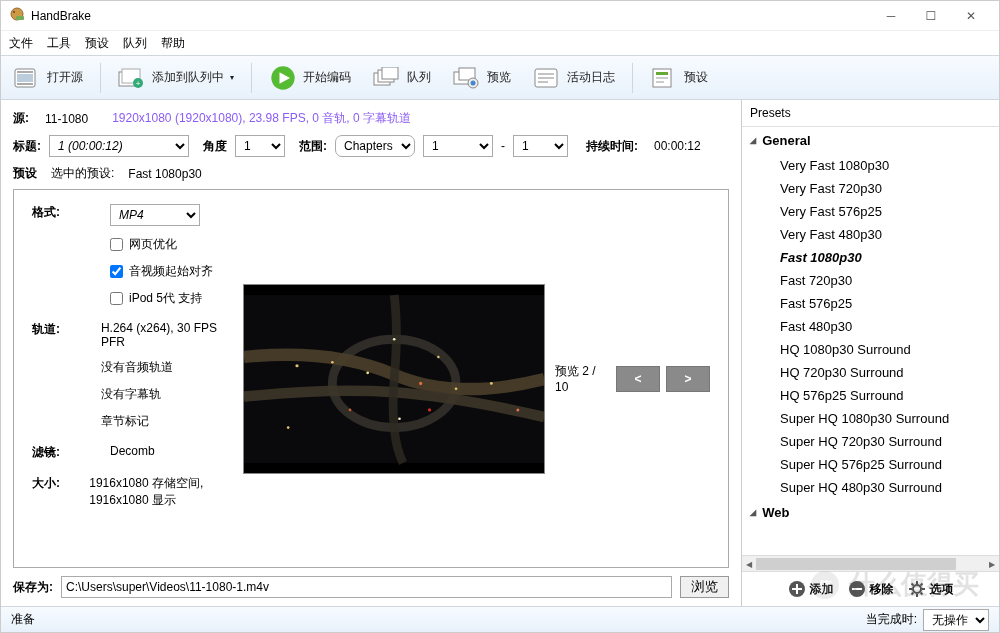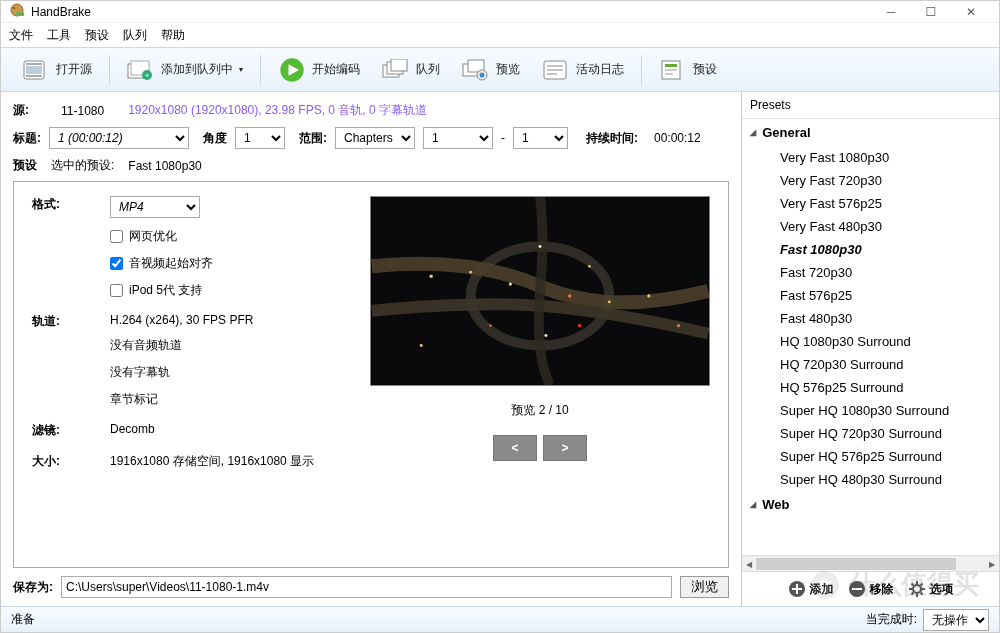--- a/index.html
+++ b/index.html
@@ -1,46 +1,46 @@
 <!DOCTYPE html>
 <html><head>
 <meta charset="utf-8">
 <style>
 * { box-sizing: border-box; font-family: "Microsoft YaHei", sans-serif; }
 body { margin: 0; background: #fff; font-size: 12px; color: #000; }
 .window { width: 1000px; height: 633px; display: flex; flex-direction: column; border: 1px solid #ccc; position: relative; overflow: hidden; }
-.titlebar { height: 22px; display: flex; align-items: center; padding: 0 8px; background: #fff; border-bottom: 1px solid #eee; gap: 31px; }
+.titlebar { height: 30px; display: flex; align-items: center; padding: 0 8px; background: #fff; border-bottom: 1px solid #eee; gap: 31px; }
 .titlebar .title { flex: 1; font-size: 12px; display: flex; align-items: center; gap: 6px; }
 .titlebar .title svg { width: 16px; height: 16px; }
 .win-btns { display: flex; }
 .win-btn { width: 40px; height: 30px; display: flex; align-items: center; justify-content: center; color: #555; }
 .menubar { height: 24px; display: flex; align-items: center; padding: 0 8px; gap: 14px; background: #fff; }
 .menubar span { cursor: default; }
-.toolbar { height: 45px; background: linear-gradient(#f7fbff, #e8f1fb); border-top: 1px solid #d0d7de; border-bottom: 1px solid #d0d7de; display: flex; align-items: center; padding: 0 12px; gap: 4px; color:#222; }
+.toolbar { height: 45px; background: linear-gradient(#f7fbff, #e8f1fb); border-top: 1px solid #d0d7de; border-bottom: 1px solid #d0d7de; display: flex; align-items: center; padding: 0 3px; gap: 4px; color:#222; }
 .tb-btn { display: flex; align-items: center; gap: 6px; padding: 4px 8px; border: 1px solid transparent; }
 .tb-sep { width: 1px; height: 30px; background: #cdd6df; margin: 0 4px; }
 .tb-icon { width: 28px; height: 22px; display: flex; align-items: center; justify-content: center; }
 .body { flex: 1; display: flex; overflow: hidden; }
 .main { flex: 1; display: flex; flex-direction: column; padding: 10px 12px 8px; gap: 8px; overflow: hidden; }
 .row { display: flex; align-items: center; gap: 8px; }
 .label { font-weight: 700; }
 .source { color: #8b5cf6; margin-left: 16px; }
 select, input[type="text"] { font-size: 12px; padding: 2px 4px; border: 1px solid #aaa; background: #fff; }
 select { height: 22px; }
 .tabs { display: flex; margin-top: 4px; }
 .tab { padding: 4px 10px; border: 1px solid #aaa; background: #f0f0f0; margin-right: -1px; cursor: default; }
 .tab.active { background: #fff; border-bottom: 1px solid #fff; position: relative; z-index: 1; }
 .tab-pane { border: 1px solid #aaa; padding: 14px 18px; flex: 1; display: flex; gap: 20px; margin-top: -1px; }
 .pane-left { width: 330px; display: flex; flex-direction: column; gap: 8px; }
 .pane-row { display: flex; gap: 18px; }
 .pane-row .l { font-weight: 700; width: 60px; }
 .pane-col { display: flex; flex-direction: column; gap: 10px; }
 .chk { display: flex; align-items: center; gap: 6px; }
 .chk input { margin: 0; }
-.pane-right { flex: 1; display: flex; flex-direction: column; align-items: center; gap: 16px; }
+.pane-right { flex: 1; display: flex; flex-direction: row; align-items: center; gap: 10px; }
 .preview-img { width: 340px; height: 190px; background: #000; border: 1px solid #888; position: relative; overflow: hidden; }
 .preview-img svg { width: 100%; height: 100%; }
 .nav-btns { display: flex; gap: 6px; }
 .nav-btn { width: 44px; height: 26px; background: #8a8a8a; color: #fff; display: flex; align-items: center; justify-content: center; font-weight: 700; border: 1px solid #777; cursor: pointer; }
 .save-row { display: flex; align-items: center; gap: 8px; margin-top: auto; }
 .save-row input { flex: 1; height: 22px; }
 .save-row button { height: 22px; padding: 0 10px; border: 1px solid #999; background: #f0f0f0; }
 .sidebar { width: 258px; border-left: 1px solid #ccc; display: flex; flex-direction: column; }
 .sb-head { padding: 6px 8px; font-weight: normal; background: #fff; border-bottom: 1px solid #e0e0e0; }
 .sb-scroll { flex: 1; overflow-y: auto; font-size: 13px; }
@@ -171,31 +171,31 @@
         </span>
       <span>预设</span>
     </div>
   </div>
 
   <div class="body">
     <div class="main">
 
       <div class="row">
         <span class="label">源:</span>
-        <span style="margin-left:24px;">11-1080</span>
+        <span style="margin-left:8px;">11-1080</span>
         <span class="source">1920x1080 (1920x1080), 23.98 FPS, 0 音轨, 0 字幕轨道</span>
       </div>
 
       <div class="row">
         <span class="label">标题:</span>
         <select style="width:140px;font-style:italic;"><option>1 (00:00:12)</option></select>
         <span class="label" style="margin-left:6px;">角度</span>
         <select style="width:50px;"><option>1</option></select>
         <span class="label" style="margin-left:6px;">范围:</span>
-        <select style="width:80px;"><option>Chapters</option></select>
+        <select style="width:80px;border-radius:7px;"><option>Chapters</option></select>
         <select style="width:70px;"><option>1</option></select>
         <span>-</span>
         <select style="width:55px;"><option>1</option></select>
         <span class="label" style="margin-left:10px;">持续时间:</span>
         <span style="margin-left:8px;">00:00:12</span>
       </div>
 
       <div class="row">
         <span class="label">预设</span>
         <span style="margin-left:6px;">选中的预设:</span>

